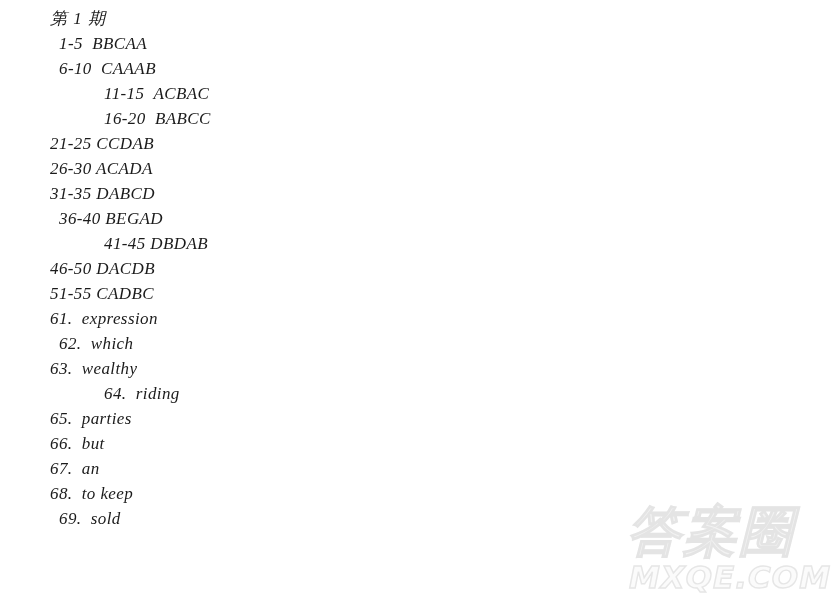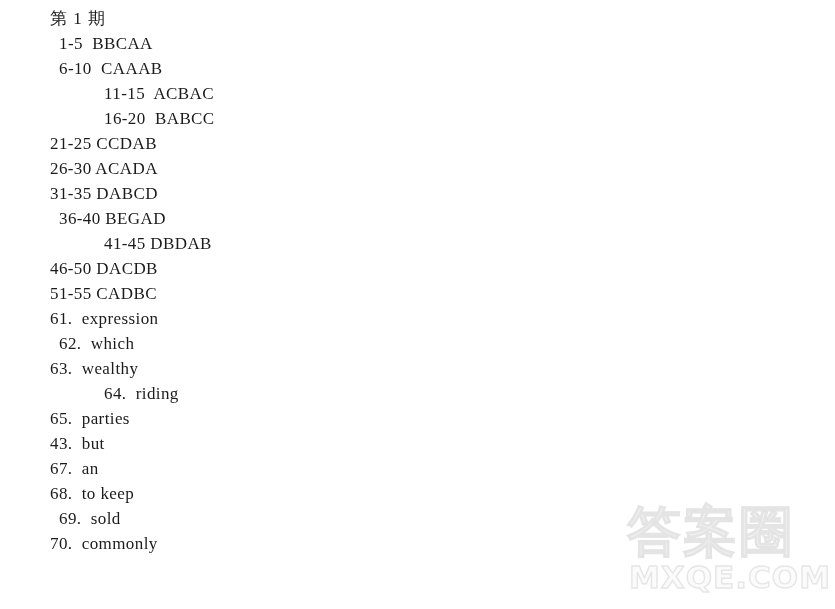--- a/index.html
+++ b/index.html
@@ -87,45 +87,44 @@
     letter-spacing: 1px;
     line-height: 36px;
     color: #fbfbfb;
     -webkit-text-stroke: 1.4px #e6e6e6;
     white-space: nowrap;
   }
 </style>
 </head>
 <body>
 
-<div id="page" style="background: rgb(255, 255, 255); color: rgb(27, 27, 27);">
+<div id="page" style="background: rgb(255, 255, 255); color: rgb(27, 27, 27); font-style: italic;">
 
   <div id="answer-block">
       <div class="answer-line indent-0 title-line">第 1 期</div>
       <div class="answer-line indent-1">1-5  BBCAA</div>
       <div class="answer-line indent-1">6-10  CAAAB</div>
       <div class="answer-line indent-2">11-15  ACBAC</div>
       <div class="answer-line indent-2">16-20  BABCC</div>
       <div class="answer-line indent-0">21-25 CCDAB</div>
       <div class="answer-line indent-0">26-30 ACADA</div>
       <div class="answer-line indent-0">31-35 DABCD</div>
       <div class="answer-line indent-1">36-40 BEGAD</div>
       <div class="answer-line indent-2">41-45 DBDAB</div>
       <div class="answer-line indent-0">46-50 DACDB</div>
       <div class="answer-line indent-0">51-55 CADBC</div>
       <div class="answer-line indent-0">61.  expression</div>
       <div class="answer-line indent-1">62.  which</div>
       <div class="answer-line indent-0">63.  wealthy</div>
       <div class="answer-line indent-2">64.  riding</div>
       <div class="answer-line indent-0">65.  parties</div>
-      <div class="answer-line indent-0">43.  but</div>
+      <div class="answer-line indent-0">66.  but</div>
       <div class="answer-line indent-0">67.  an</div>
       <div class="answer-line indent-0">68.  to keep</div>
       <div class="answer-line indent-1">69.  sold</div>
-      <div class="answer-line indent-0">70.  commonly</div>
     </div>
 
   <div id="watermark">
     <div id="watermark-domain">MXQE.COM</div>
     <div id="watermark-cn">答案圈</div>
   </div>
 
 </div>
 
 </body></html>

